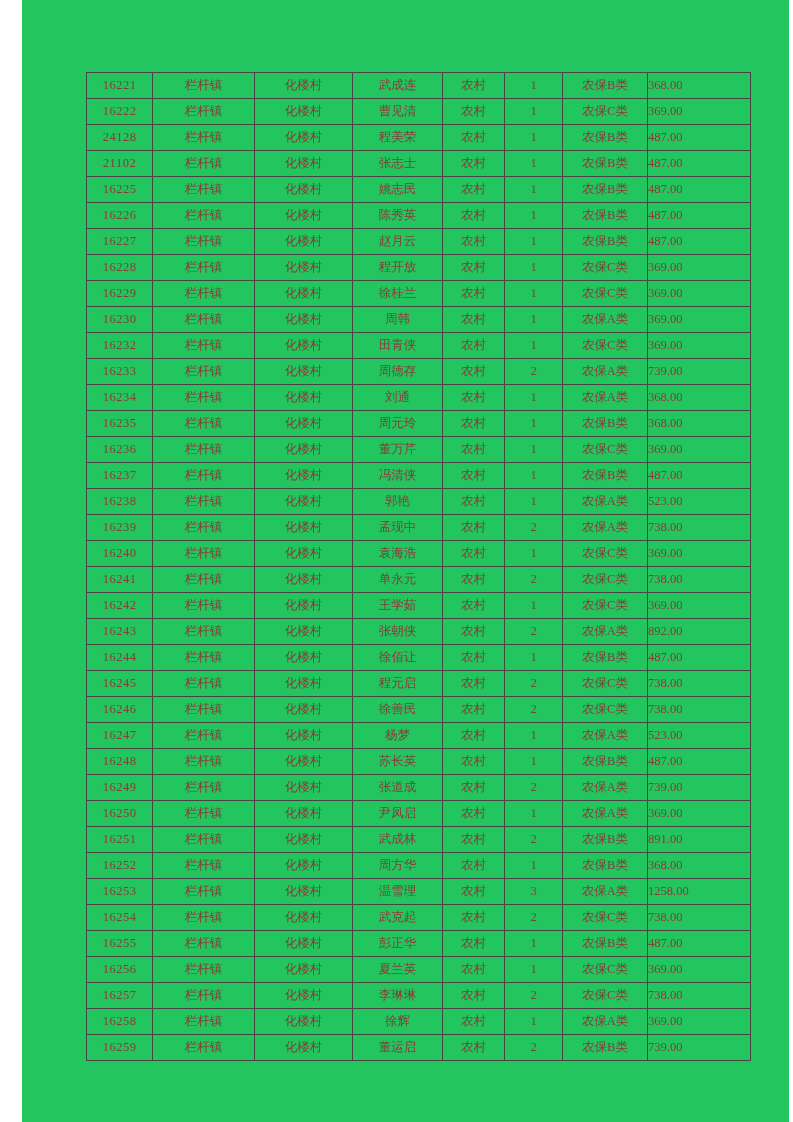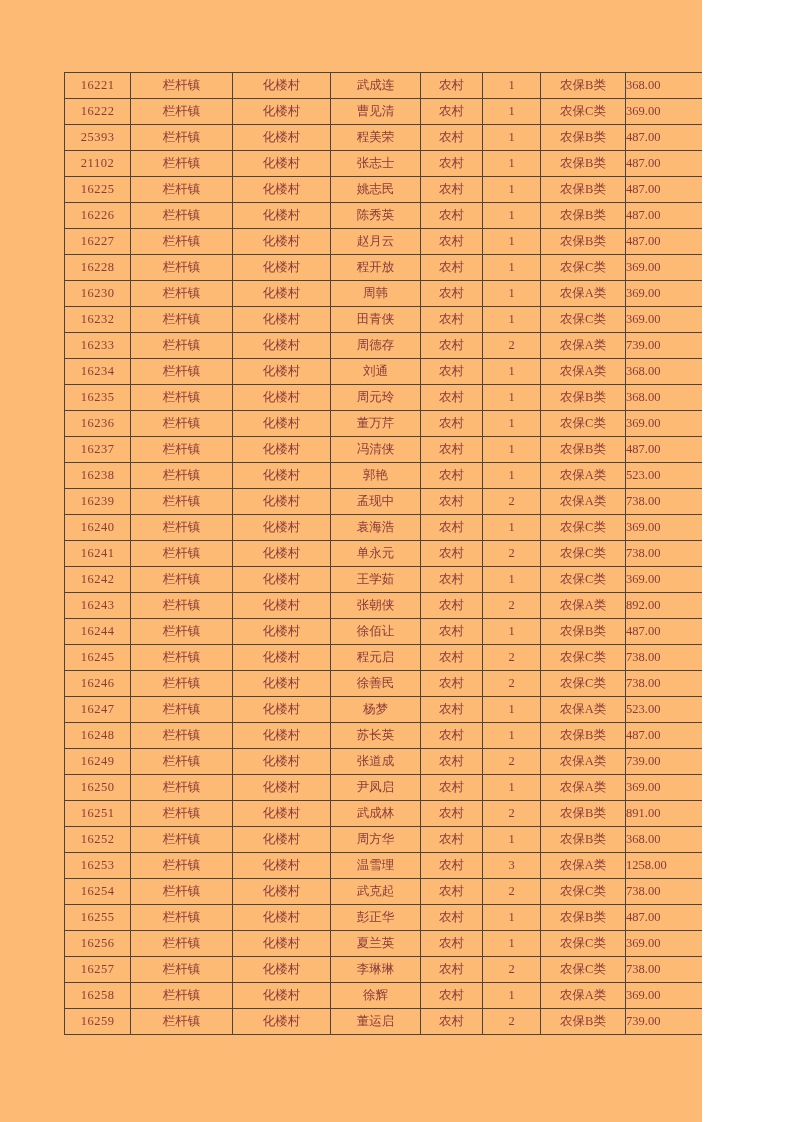--- a/index.html
+++ b/index.html
@@ -4,24 +4,25 @@
 <style>
   * { margin: 0; padding: 0; box-sizing: border-box; }
   html, body {
     width: 793px;
     height: 1122px;
     background: #ffffff;
     font-family: "Liberation Serif", "DejaVu Serif", serif;
   }
   .page {
     position: relative;
-    width: 702px;
+    width: 767px;
     height: 1122px;
-    background: #fdba74;
+    background: #22c55e;
     overflow: hidden;
+    margin-left: 22px;
   }
   table.roster {
     position: absolute;
     left: 64px;
     top: 72px;
     width: 664px;
     border-collapse: collapse;
     table-layout: fixed;
   }
   table.roster td {
@@ -73,21 +74,21 @@
           <td class="col-id">16222</td>
           <td class="col-town">栏杆镇</td>
           <td class="col-village">化楼村</td>
           <td class="col-name">曹见清</td>
           <td class="col-type">农村</td>
           <td class="col-count">1</td>
           <td class="col-category">农保C类</td>
           <td class="col-amount">369.00</td>
         </tr>
         <tr>
-          <td class="col-id">25393</td>
+          <td class="col-id">24128</td>
           <td class="col-town">栏杆镇</td>
           <td class="col-village">化楼村</td>
           <td class="col-name">程美荣</td>
           <td class="col-type">农村</td>
           <td class="col-count">1</td>
           <td class="col-category">农保B类</td>
           <td class="col-amount">487.00</td>
         </tr>
         <tr>
           <td class="col-id">21102</td>
@@ -127,20 +128,30 @@
           <td class="col-type">农村</td>
           <td class="col-count">1</td>
           <td class="col-category">农保B类</td>
           <td class="col-amount">487.00</td>
         </tr>
         <tr>
           <td class="col-id">16228</td>
           <td class="col-town">栏杆镇</td>
           <td class="col-village">化楼村</td>
           <td class="col-name">程开放</td>
+          <td class="col-type">农村</td>
+          <td class="col-count">1</td>
+          <td class="col-category">农保C类</td>
+          <td class="col-amount">369.00</td>
+        </tr>
+        <tr>
+          <td class="col-id">16229</td>
+          <td class="col-town">栏杆镇</td>
+          <td class="col-village">化楼村</td>
+          <td class="col-name">徐桂兰</td>
           <td class="col-type">农村</td>
           <td class="col-count">1</td>
           <td class="col-category">农保C类</td>
           <td class="col-amount">369.00</td>
         </tr>
         <tr>
           <td class="col-id">16230</td>
           <td class="col-town">栏杆镇</td>
           <td class="col-village">化楼村</td>
           <td class="col-name">周韩</td>

